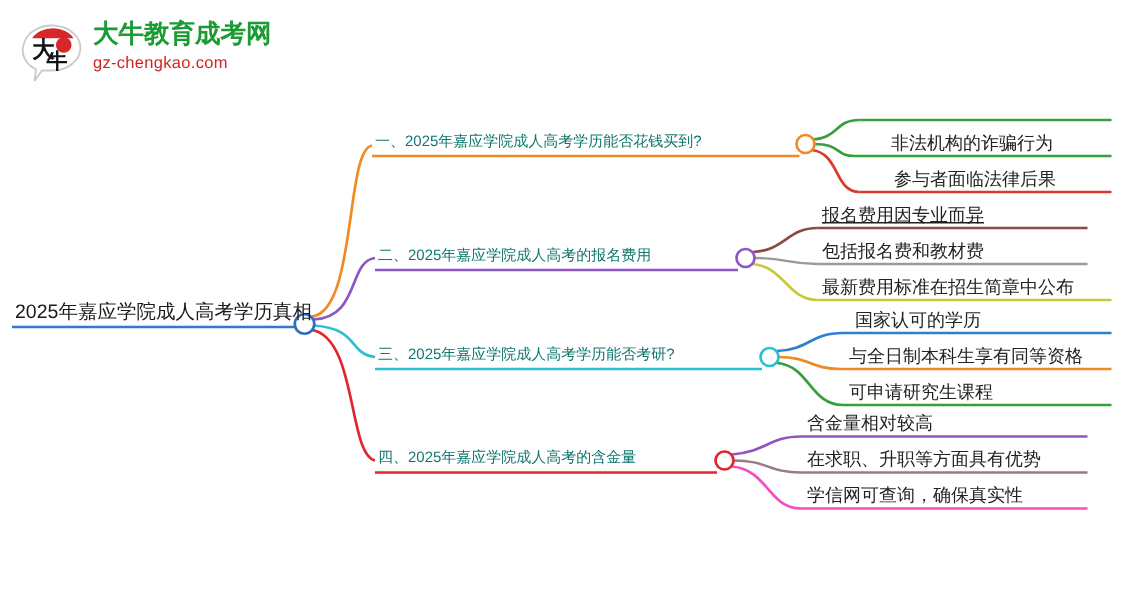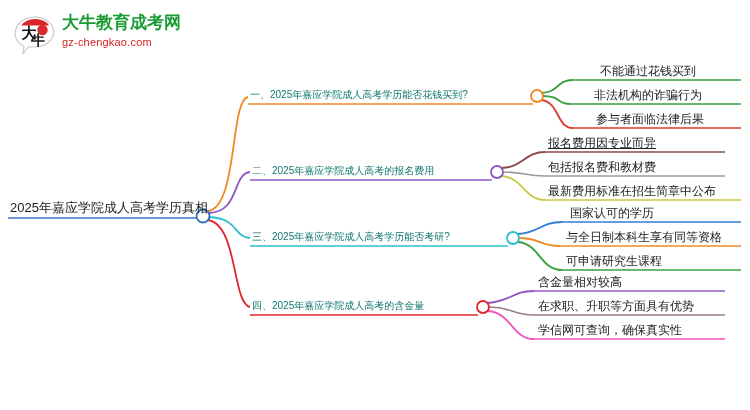--- a/index.html
+++ b/index.html
@@ -162,21 +162,20 @@
     <circle cx="483" cy="307" r="6" fill="#ffffff" stroke="#e0262e" stroke-width="1.8"></circle>
   </svg>
 
   <div class="node-text root-label" style="left:10px; top:200px;">2025年嘉应学院成人高考学历真相</div>
 
   <div class="node-text branch-label" style="left:250px; top:87px;">一、2025年嘉应学院成人高考学历能否花钱买到?</div>
   <div class="node-text branch-label" style="left:252px; top:163px;">二、2025年嘉应学院成人高考的报名费用</div>
   <div class="node-text branch-label" style="left:252px; top:229px;">三、2025年嘉应学院成人高考学历能否考研?</div>
   <div class="node-text branch-label" style="left:252px; top:298px;">四、2025年嘉应学院成人高考的含金量</div>
 
-  <div class="node-text leaf-label" style="left:600px; top:64px;">不能通过花钱买到</div>
   <div class="node-text leaf-label" style="left:594px; top:88px;">非法机构的诈骗行为</div>
   <div class="node-text leaf-label" style="left:596px; top:112px;">参与者面临法律后果</div>
 
   <div class="node-text leaf-label" style="left:548px; top:136px;text-decoration:underline;">报名费用因专业而异</div>
   <div class="node-text leaf-label" style="left:548px; top:160px;">包括报名费和教材费</div>
   <div class="node-text leaf-label" style="left:548px; top:184px;">最新费用标准在招生简章中公布</div>
 
   <div class="node-text leaf-label" style="left:570px; top:206px;">国家认可的学历</div>
   <div class="node-text leaf-label" style="left:566px; top:230px;">与全日制本科生享有同等资格</div>
   <div class="node-text leaf-label" style="left:566px; top:254px;text-align:center;">可申请研究生课程</div>

